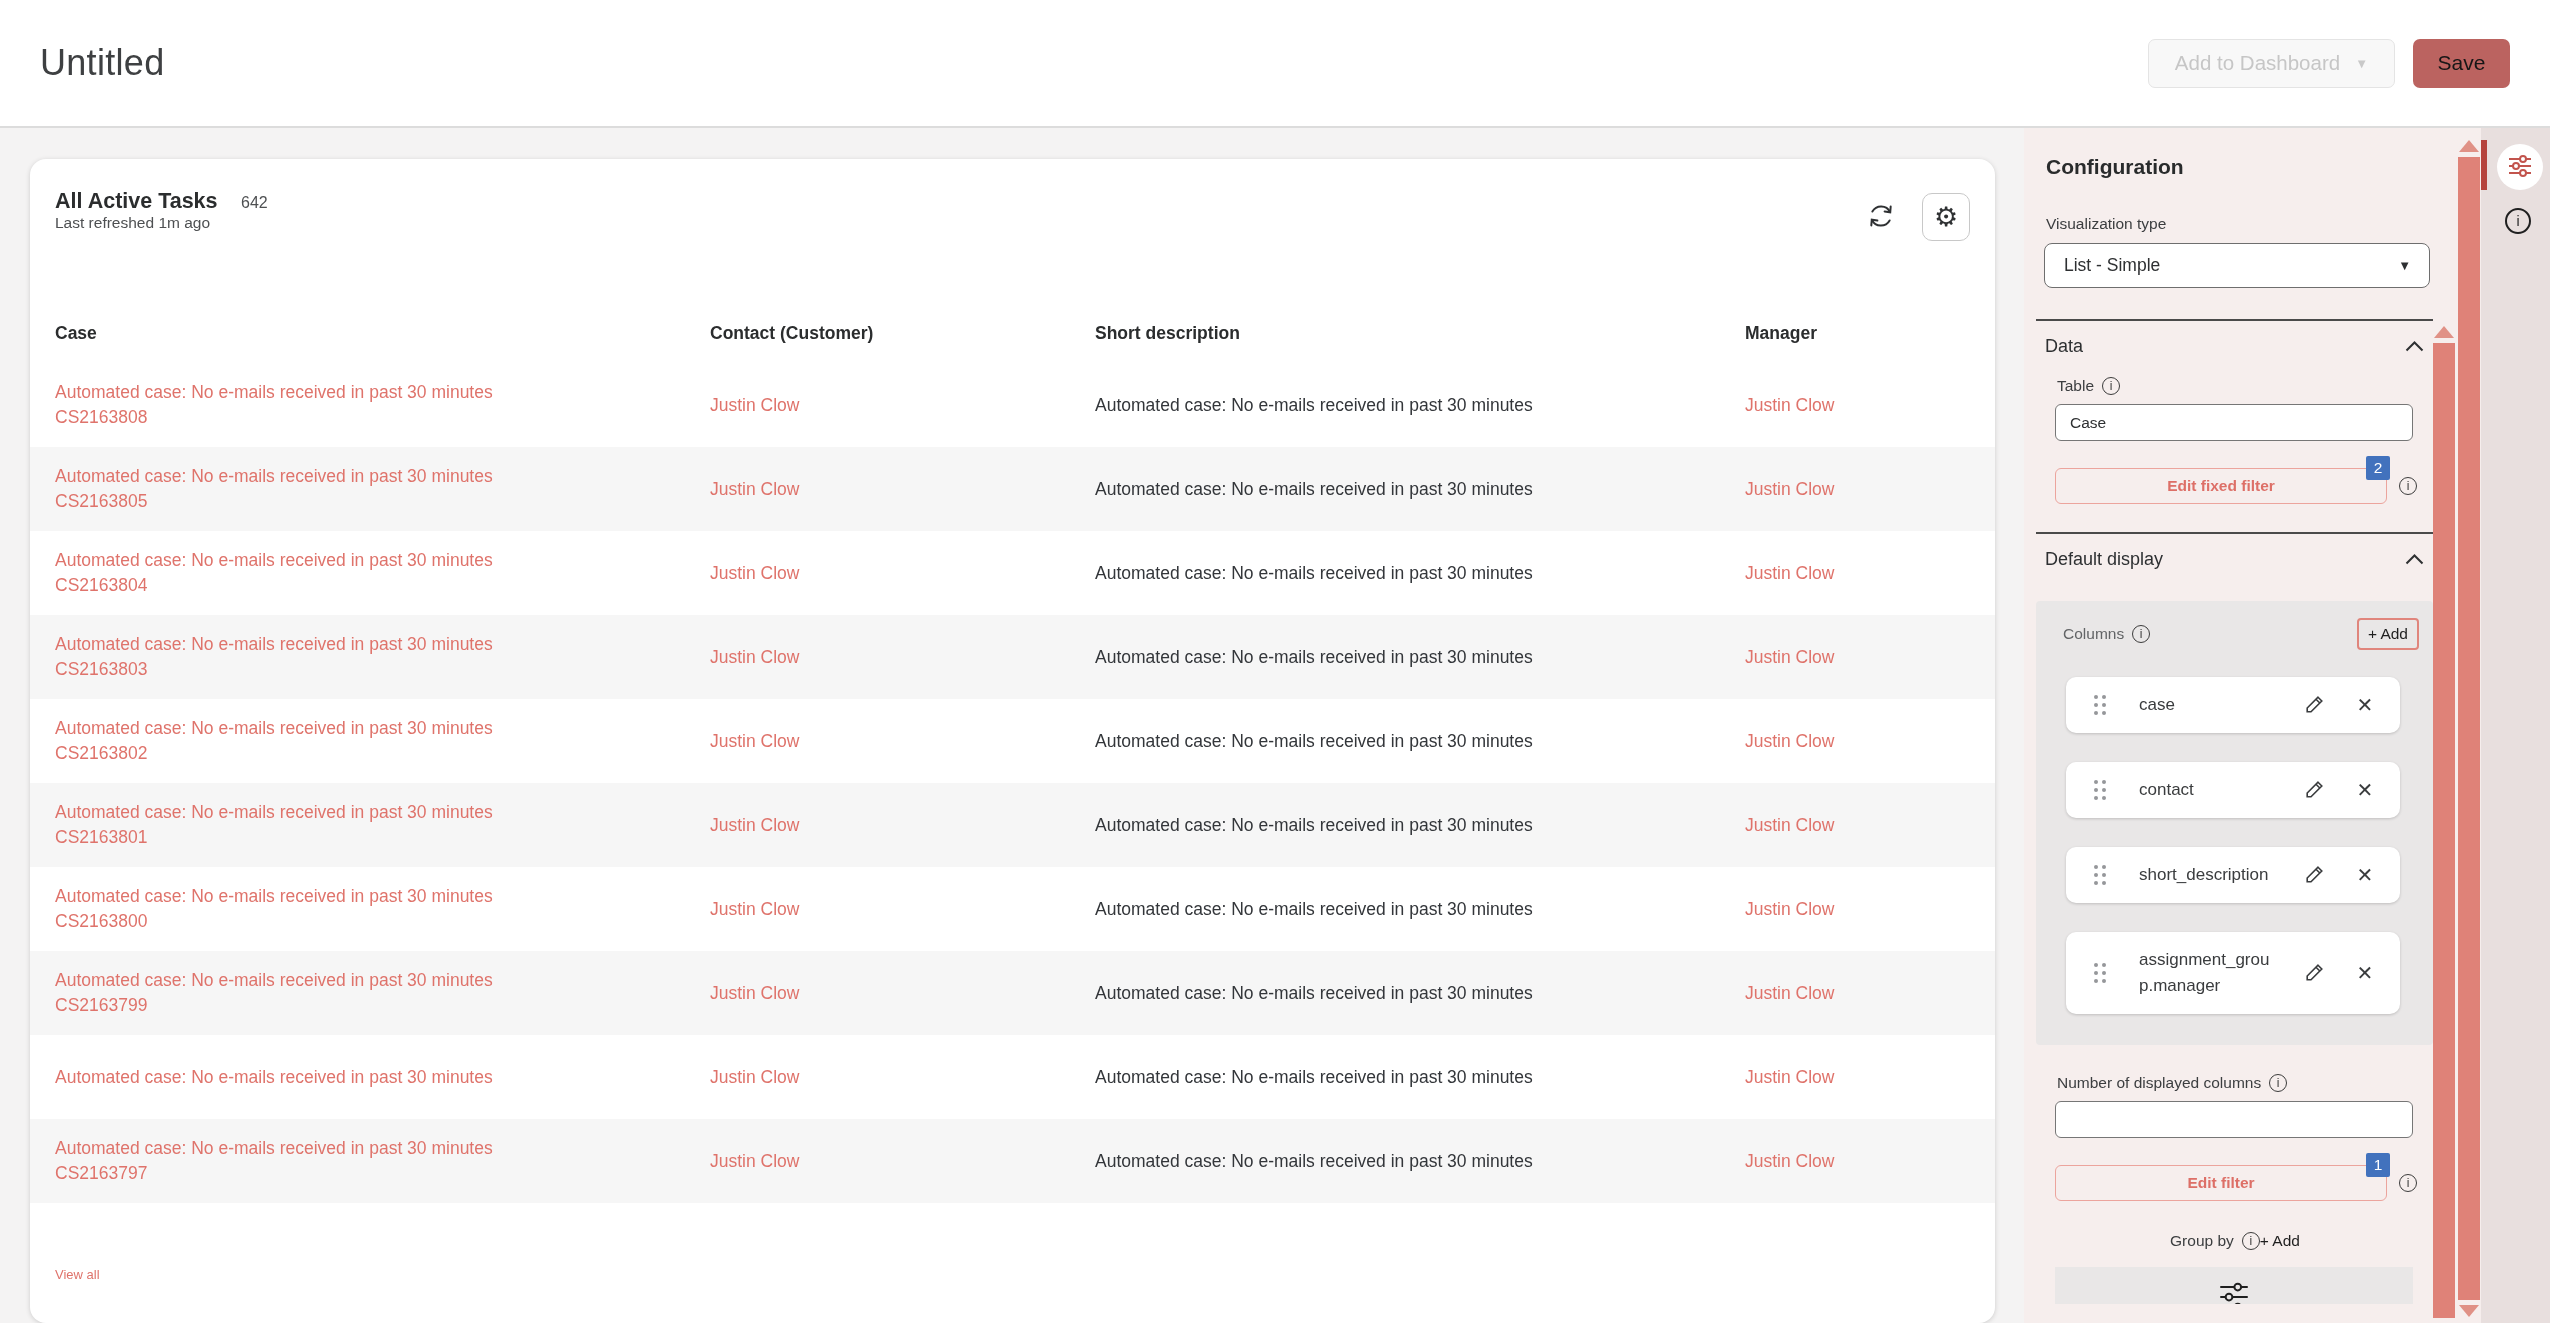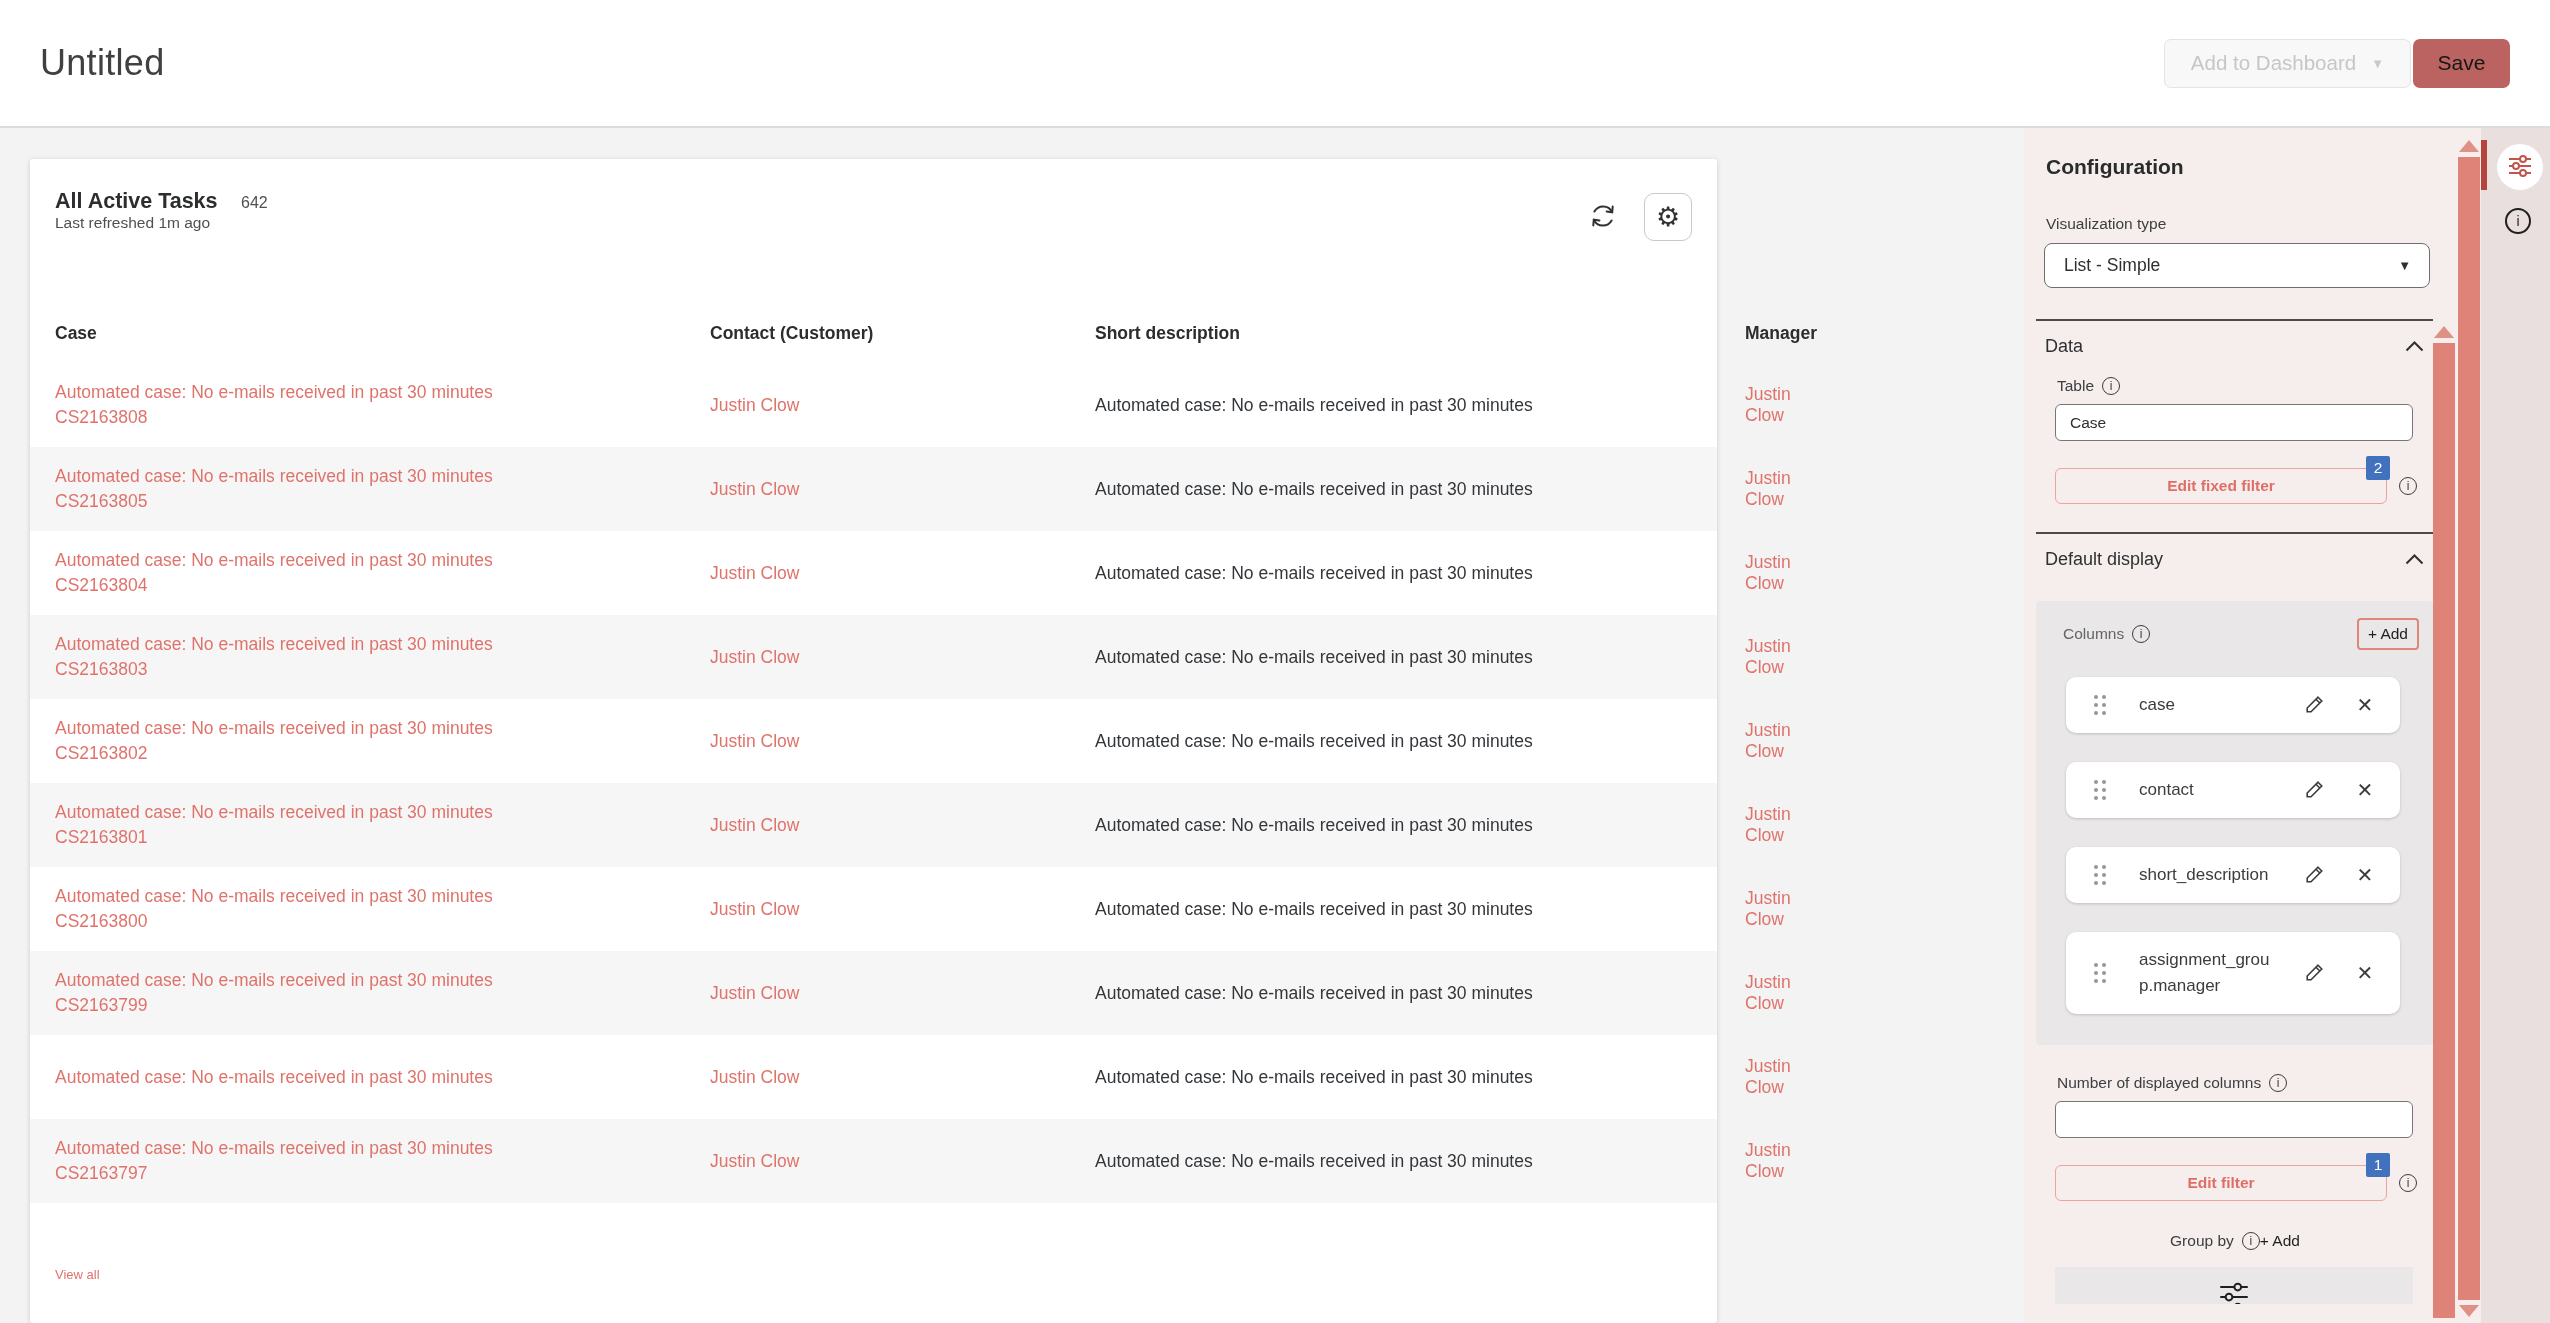--- a/index.html
+++ b/index.html
@@ -3,34 +3,34 @@
 <meta charset="utf-8">
 <style>
   * { box-sizing: border-box; margin: 0; padding: 0; }
   html,body { width:2550px; height:1323px; overflow:hidden; }
   body { font-family:"Liberation Sans", sans-serif; background:#f4f3f3; color:#2e3032; }
 
   
   .topbar { height:128px; background:#fff; border-bottom:2px solid #dcdcdc;
     display:flex; align-items:center; justify-content:space-between; padding:0 40px; }
   .page-title { font-size:36px; font-weight:400; color:#3e4042; letter-spacing:.3px; }
-  .top-actions { display:flex; align-items:center; gap:2px; }
+  .top-actions { display:flex; align-items:center; gap:18px; }
   .btn-dashboard { height:49px; padding:0 26px; font-size:20.5px; color:#c6c6c6; background:#f8f8f8;
     border:1px solid #e4e4e4; border-radius:7px; display:flex; align-items:center; gap:15px;
     font-family:inherit; }
   .btn-dashboard .caret { font-size:13px; color:#c9c9c9; }
   .btn-save { height:49px; width:97px; font-size:21px; color:#161616; background:#bb6360;
     border:none; border-radius:7px; font-weight:500; font-family:inherit; }
 
   
   .workspace { display:flex; height:1195px; }
   .canvas { width:2024px; padding:31px 29px 0 30px; }
 
   
-  .card { width:1687px; height:1164px; background:#fff; border-radius:3px;
+  .card { width:1965px; height:1164px; background:#fff; border-radius:16px;
     box-shadow:0 1px 5px rgba(0,0,0,.16); padding-top:30px; position:relative; }
   .card-head { padding:0 25px; display:flex; justify-content:space-between; height:68px; }
   .w-title { font-size:21.5px; font-weight:700; color:#2b2d2e; }
   .w-count { font-size:16px; color:#4e5052; margin-left:19px; }
   .w-refreshed { font-size:15.5px; color:#4e5052; margin-top:0; }
   .head-actions { display:flex; align-items:center; gap:26px; margin-top:4px; height:48px; }
   .refresh-btn { background:none; border:none; width:30px; height:30px; }
   .gear-btn { width:48px; height:48px; background:#fff; border:1px solid #c8c8c8; border-radius:10px;
     font-size:27px; color:#2f3133; line-height:1; }
 

